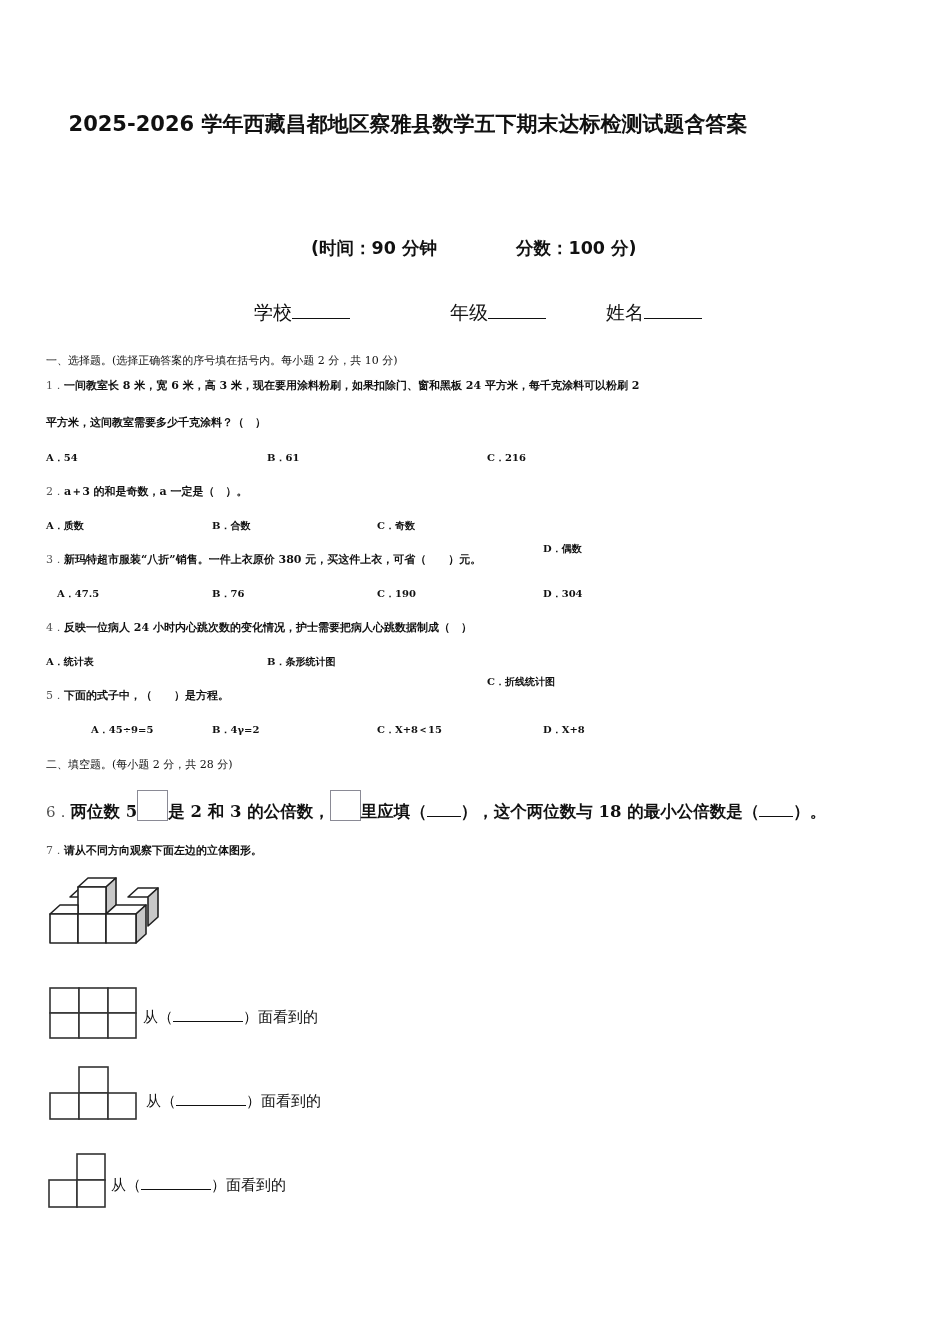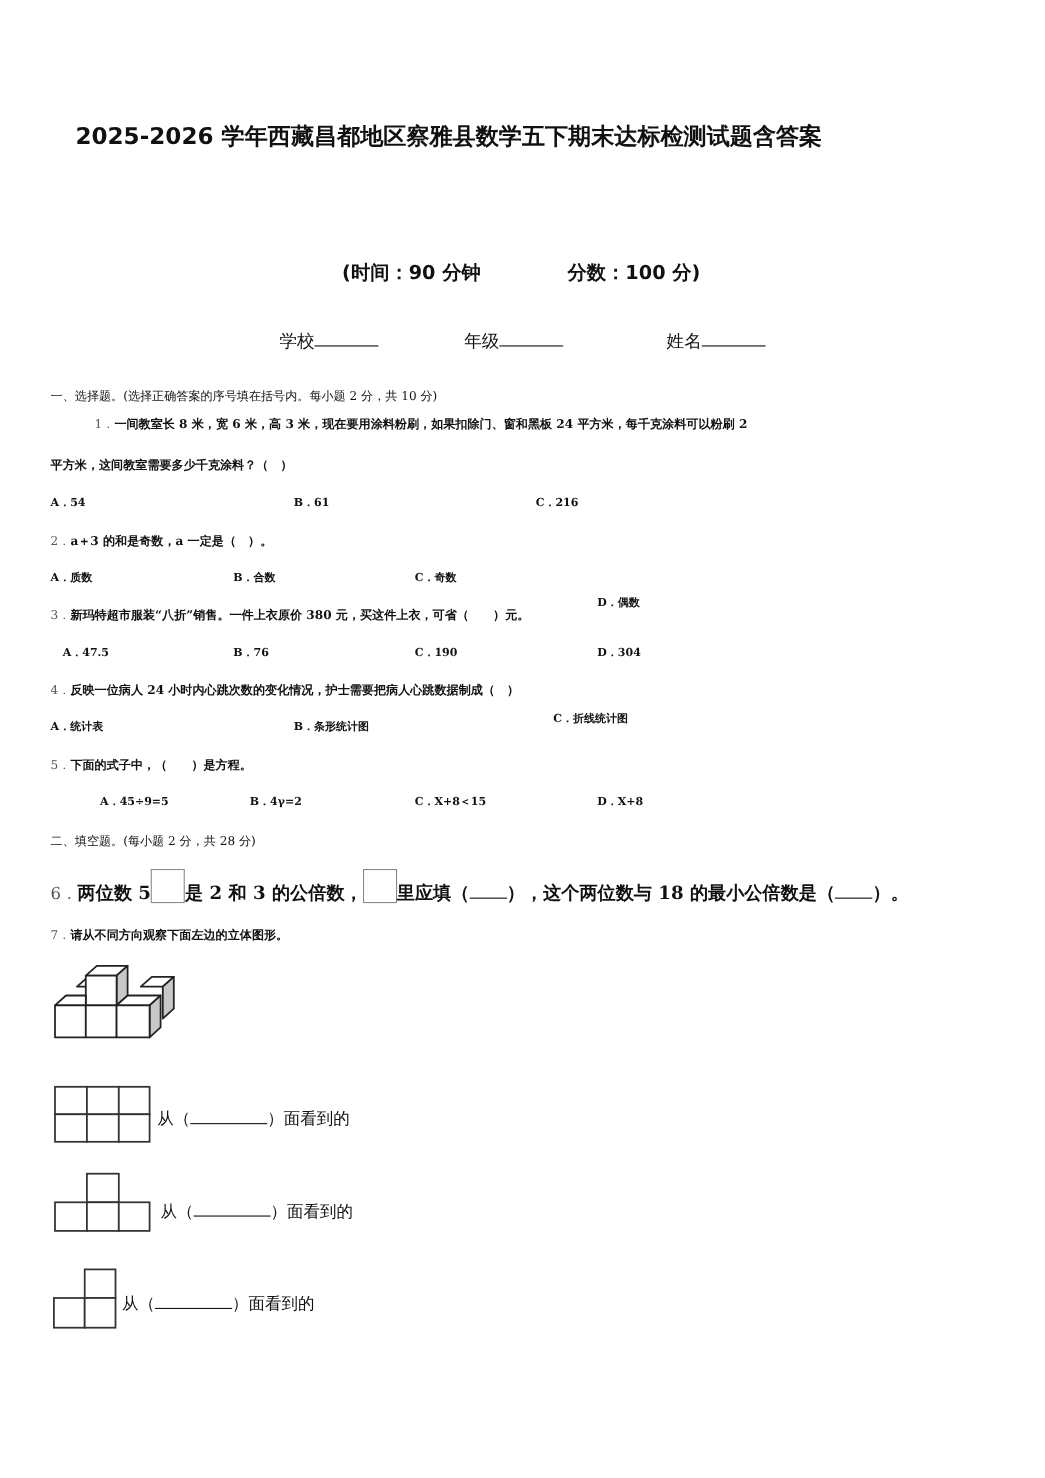--- a/index.html
+++ b/index.html
@@ -26,21 +26,21 @@
     }
     .meta {
       top: 236px;
       font-family: "DejaVu Sans", "Liberation Sans", sans-serif;
       font-weight: bold;
       font-size: 17.5px;
     }
     .field {
       top: 300px;
       font-family: Liberation Mono, monospace;
-      font-size: 16px;
+      font-size: 19px;
     }
     .field .blank {
       display: inline-block;
       width: 58px;
       border-bottom: 1px solid #111;
       height: 14px;
       vertical-align: baseline;
     }
     .line {
       left: 46px;
@@ -77,30 +77,30 @@
 <body>
 
 <div class="abs title">2025-2026 学年西藏昌都地区察雅县数学五下期末达标检测试题含答案</div>
 
 <div class="abs meta" style="left:311px;">(时间：90 分钟</div>
 <div class="abs meta" style="left:516px;">分数：100 分)</div>
 
 <div class="abs field" style="left:254px;">
   <span>学校</span><span class="blank"></span>
 </div>
-<div class="abs field" style="left:422px;">
+<div class="abs field" style="left:450px;">
   <span>年级</span><span class="blank"></span>
 </div>
 <div class="abs field" style="left:606px;">
   <span>姓名</span><span class="blank"></span>
 </div>
 
 <div class="abs line section" style="top:351px;">一、选择题。(选择正确答案的序号填在括号内。每小题 2 分，共 10 分)</div>
 
-<div class="abs line" style="top:376px;margin-left:40px;">
+<div class="abs line" style="top:376px;">
   <span class="qnum">1．</span><span class="bold">一间教室长 8 米，宽 6 米，高 3 米，现在要用涂料粉刷，如果扣除门、窗和黑板 24 平方米，每千克涂料可以粉刷 2</span>
 </div>
 <div class="abs line bold" style="top:413px;">平方米，这间教室需要多少千克涂料？（　）</div>
 <div class="abs line opt" style="top:448px;">A．54</div>
 <div class="abs line opt" style="top:448px; left:267px;">B．61</div>
 <div class="abs line opt" style="top:448px; left:487px;">C．216</div>
 
 <div class="abs line" style="top:482px;">
   <span class="qnum">2．</span><span class="bold">a＋3 的和是奇数，a 一定是（　）。</span>
 </div>
@@ -115,27 +115,27 @@
 <div class="abs line opt" style="top:584px;margin-left:11px;">A．47.5</div>
 <div class="abs line opt" style="top:584px; left:212px;">B．76</div>
 <div class="abs line opt" style="top:584px; left:377px;">C．190</div>
 <div class="abs line opt" style="top:584px; left:543px;">D．304</div>
 
 <div class="abs line" style="top:618px;">
   <span class="qnum">4．</span><span class="bold">反映一位病人 24 小时内心跳次数的变化情况，护士需要把病人心跳数据制成（　）</span>
 </div>
 <div class="abs line opt" style="top:652px;">A．统计表</div>
 <div class="abs line opt" style="top:652px; left:267px;">B．条形统计图</div>
-<div class="abs line opt" style="top:644px; left:487px;margin-left:16px;">C．折线统计图</div>
+<div class="abs line opt" style="top:672px; left:487px;">C．折线统计图</div>
 
 <div class="abs line" style="top:686px;">
   <span class="qnum">5．</span><span class="bold">下面的式子中，（　　）是方程。</span>
 </div>
 <div class="abs line opt" style="top:720px;margin-left:45px;">A．45÷9=5</div>
-<div class="abs line opt" style="top:720px; left:212px;margin-left:15px;">B．4γ=2</div>
+<div class="abs line opt" style="top:720px; left:212px;">B．4γ=2</div>
 <div class="abs line opt" style="top:720px; left:377px;">C．X+8＜15</div>
 <div class="abs line opt" style="top:720px; left:543px;">D．X+8</div>
 
 <div class="abs line section" style="top:755px;">二、填空题。(每小题 2 分，共 28 分)</div>
 
 <div class="abs line q6" style="top:790px;">
   <span class="qnum">6．</span><span>两位数 5</span><span class="inline-box"></span><span>是 2 和 3 的公倍数，</span><span class="inline-box"></span><span>里应填（</span><span class="under" style="width:34px;"></span><span>），这个两位数与 18 的最小公倍数是（</span><span class="under" style="width:34px;"></span><span>）。</span>
 </div>
 
 <div class="abs line" style="top:841px;">

